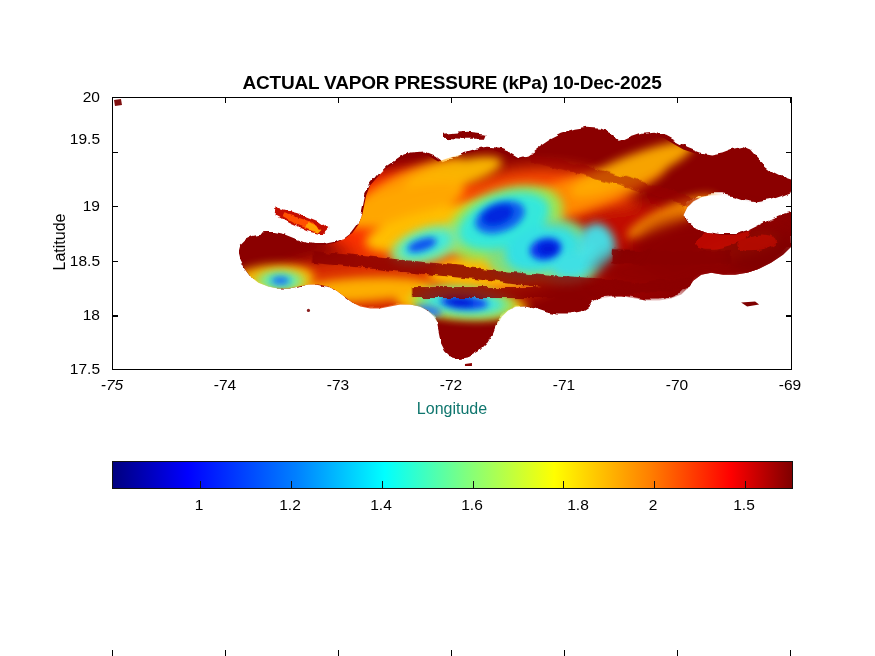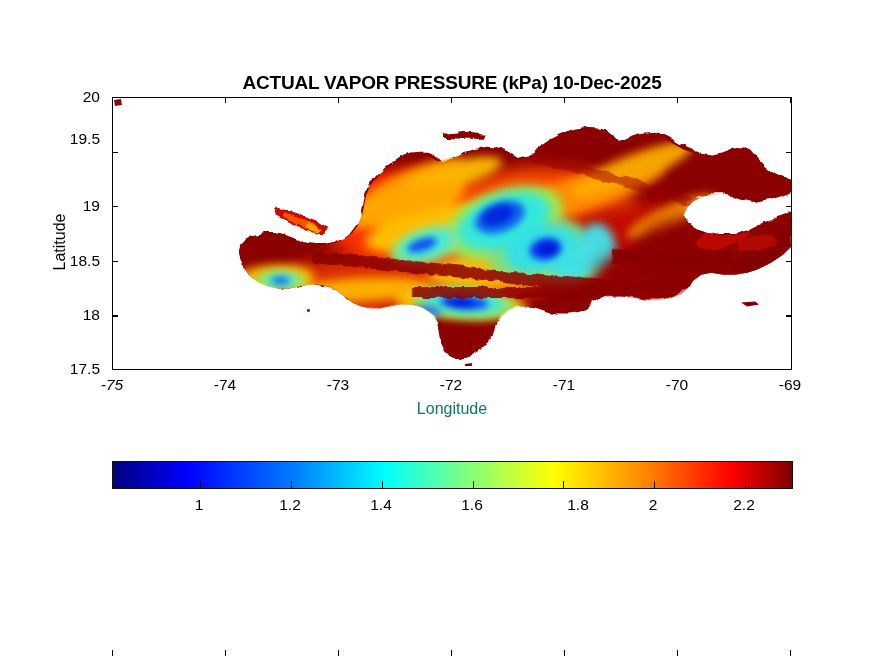--- a/index.html
+++ b/index.html
@@ -323,15 +323,15 @@
     <div class="cbtick" style="left:541px;"></div>
     <div class="cbtick" style="left:632px;"></div>
   </div>
 
   <div class="cblab" style="left:199px;">1</div>
   <div class="cblab" style="left:290px;">1.2</div>
   <div class="cblab" style="left:381px;">1.4</div>
   <div class="cblab" style="left:472px;">1.6</div>
   <div class="cblab" style="left:562px;margin-left:16px;">1.8</div>
   <div class="cblab" style="left:653px;">2</div>
-  <div class="cblab" style="left:744px;">2.2</div>
+  <div class="cblab" style="left:744px;">1.5</div>
 
 </div>
 
 </body></html>

